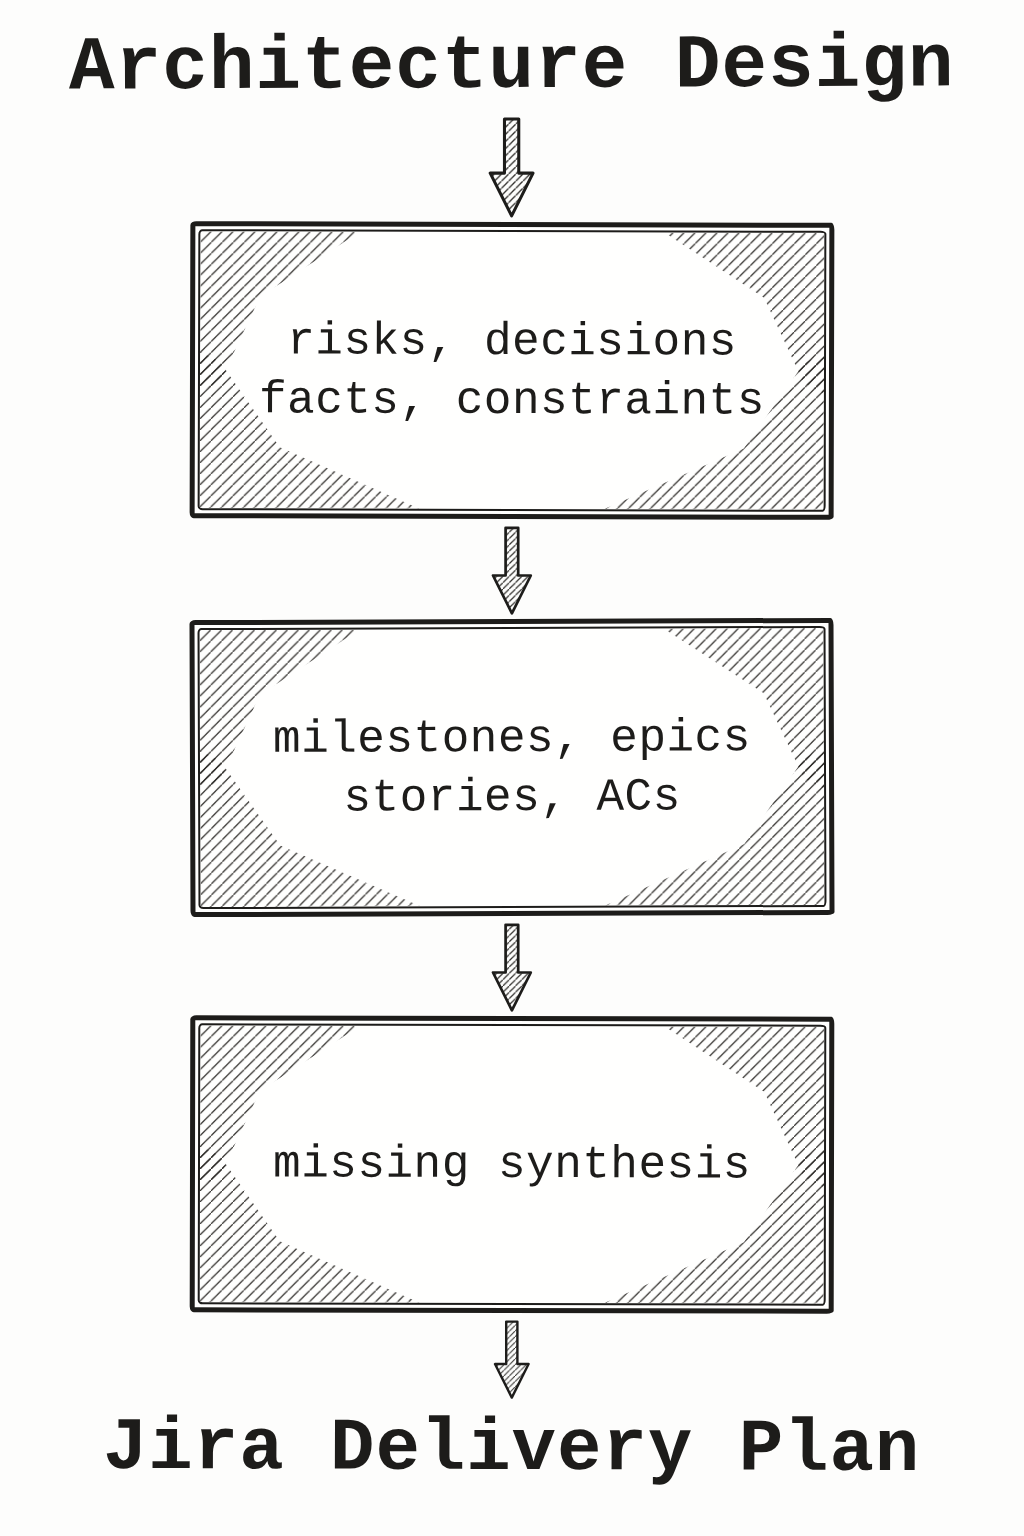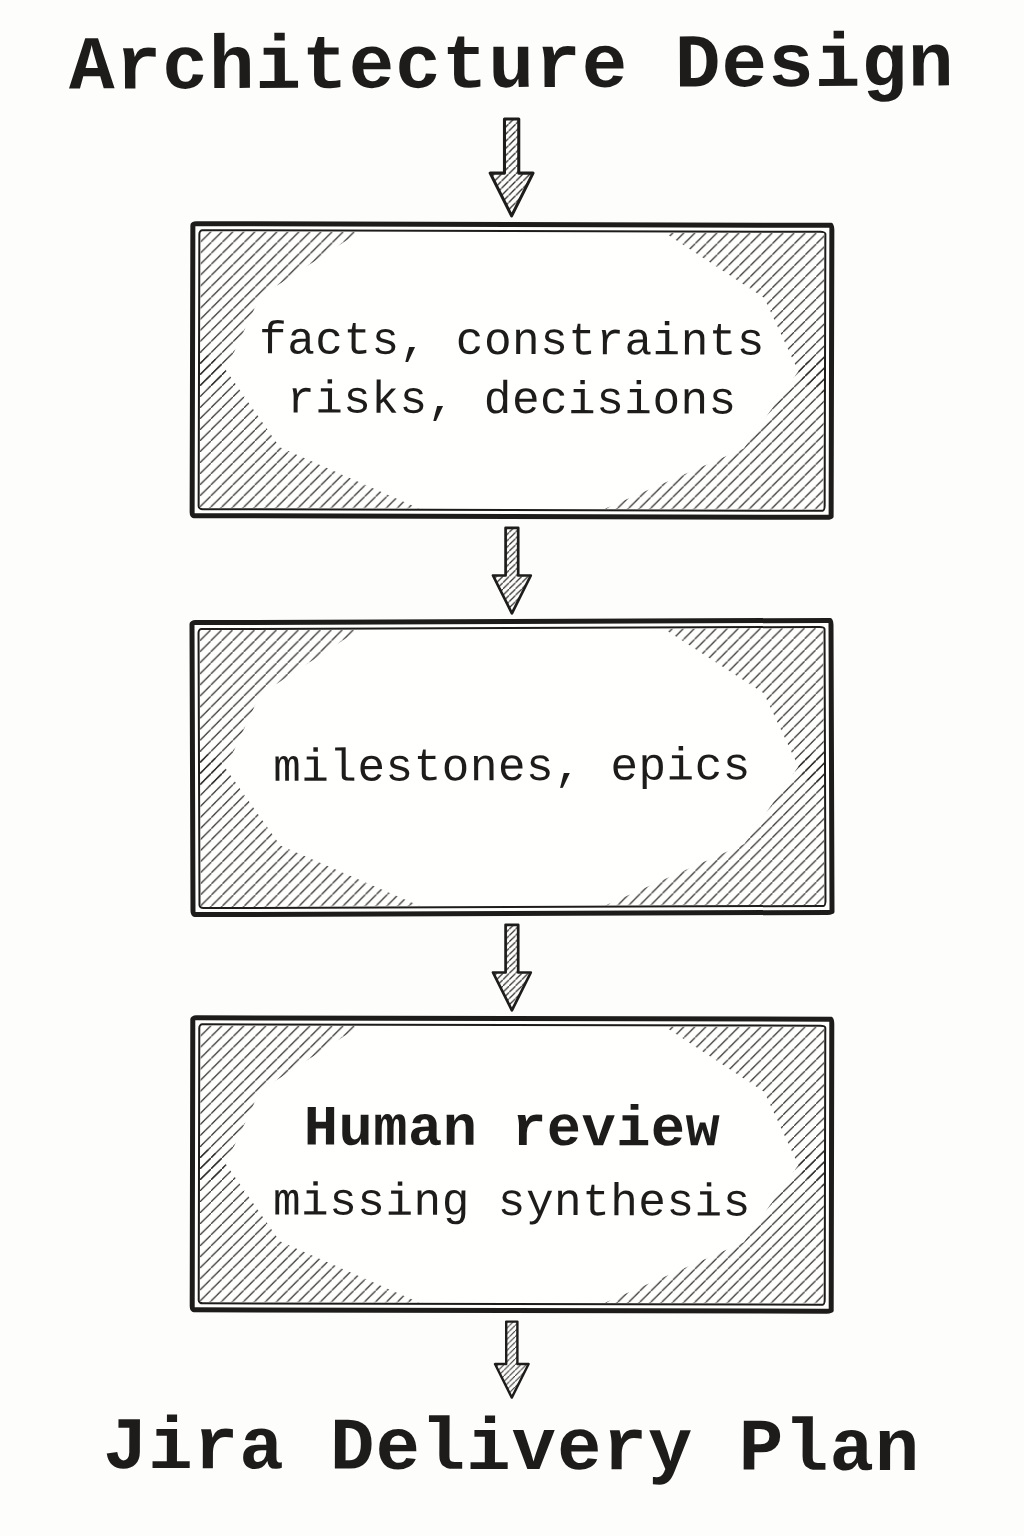--- a/index.html
+++ b/index.html
@@ -102,22 +102,22 @@
           <pattern id="bh1" patternUnits="userSpaceOnUse" width="11" height="11">
             <path d="M0,11 L11,0" stroke="#2e2c29" stroke-width="1.2" fill="none"></path>
           </pattern>
         </defs>
         <polygon points="0,0 160,0 60,65 20,150 0,160" fill="url(#bh1)"></polygon>
         <polygon points="624,0 464,0 564,65 604,150 624,160" fill="url(#bh1)"></polygon>
         <polygon points="0,276 220,276 80,215 20,130 0,120" fill="url(#bh1)"></polygon>
         <polygon points="624,276 404,276 544,215 604,130 624,120" fill="url(#bh1)"></polygon>
       </svg>
       <div class="node-text">
+        <div class="node-line">risks, decisions</div>
         <div class="node-line">facts, constraints</div>
-        <div class="node-line">risks, decisions</div>
       </div>
     </div>
   </div>
 
   <svg class="arrow a2" viewBox="0 0 62 100">
     <defs>
       <pattern id="ah2" patternUnits="userSpaceOnUse" width="7" height="7">
         <path d="M0,7 L7,0" stroke="#2e2c29" stroke-width="1.3" fill="none"></path>
       </pattern>
     </defs>
@@ -132,20 +132,21 @@
             <path d="M0,11 L11,0" stroke="#2e2c29" stroke-width="1.2" fill="none"></path>
           </pattern>
         </defs>
         <polygon points="0,0 160,0 60,65 20,150 0,160" fill="url(#bh2)"></polygon>
         <polygon points="624,0 464,0 564,65 604,150 624,160" fill="url(#bh2)"></polygon>
         <polygon points="0,276 220,276 80,215 20,130 0,120" fill="url(#bh2)"></polygon>
         <polygon points="624,276 404,276 544,215 604,130 624,120" fill="url(#bh2)"></polygon>
       </svg>
       <div class="node-text">
         <div class="node-line">milestones, epics</div>
+        <div class="node-line">stories, ACs</div>
       </div>
     </div>
   </div>
 
   <svg class="arrow a3" viewBox="0 0 62 100">
     <defs>
       <pattern id="ah3" patternUnits="userSpaceOnUse" width="7" height="7">
         <path d="M0,7 L7,0" stroke="#2e2c29" stroke-width="1.3" fill="none"></path>
       </pattern>
     </defs>
@@ -159,21 +160,20 @@
           <pattern id="bh3" patternUnits="userSpaceOnUse" width="11" height="11">
             <path d="M0,11 L11,0" stroke="#2e2c29" stroke-width="1.2" fill="none"></path>
           </pattern>
         </defs>
         <polygon points="0,0 160,0 60,65 20,150 0,160" fill="url(#bh3)"></polygon>
         <polygon points="624,0 464,0 564,65 604,150 624,160" fill="url(#bh3)"></polygon>
         <polygon points="0,276 220,276 80,215 20,130 0,120" fill="url(#bh3)"></polygon>
         <polygon points="624,276 404,276 544,215 604,130 624,120" fill="url(#bh3)"></polygon>
       </svg>
       <div class="node-text">
-        <div class="node-title">Human review</div>
         <div class="node-line">missing synthesis</div>
       </div>
     </div>
   </div>
 
   <svg class="arrow a4" viewBox="0 0 62 100">
     <defs>
       <pattern id="ah4" patternUnits="userSpaceOnUse" width="7" height="7">
         <path d="M0,7 L7,0" stroke="#2e2c29" stroke-width="1.3" fill="none"></path>
       </pattern>

